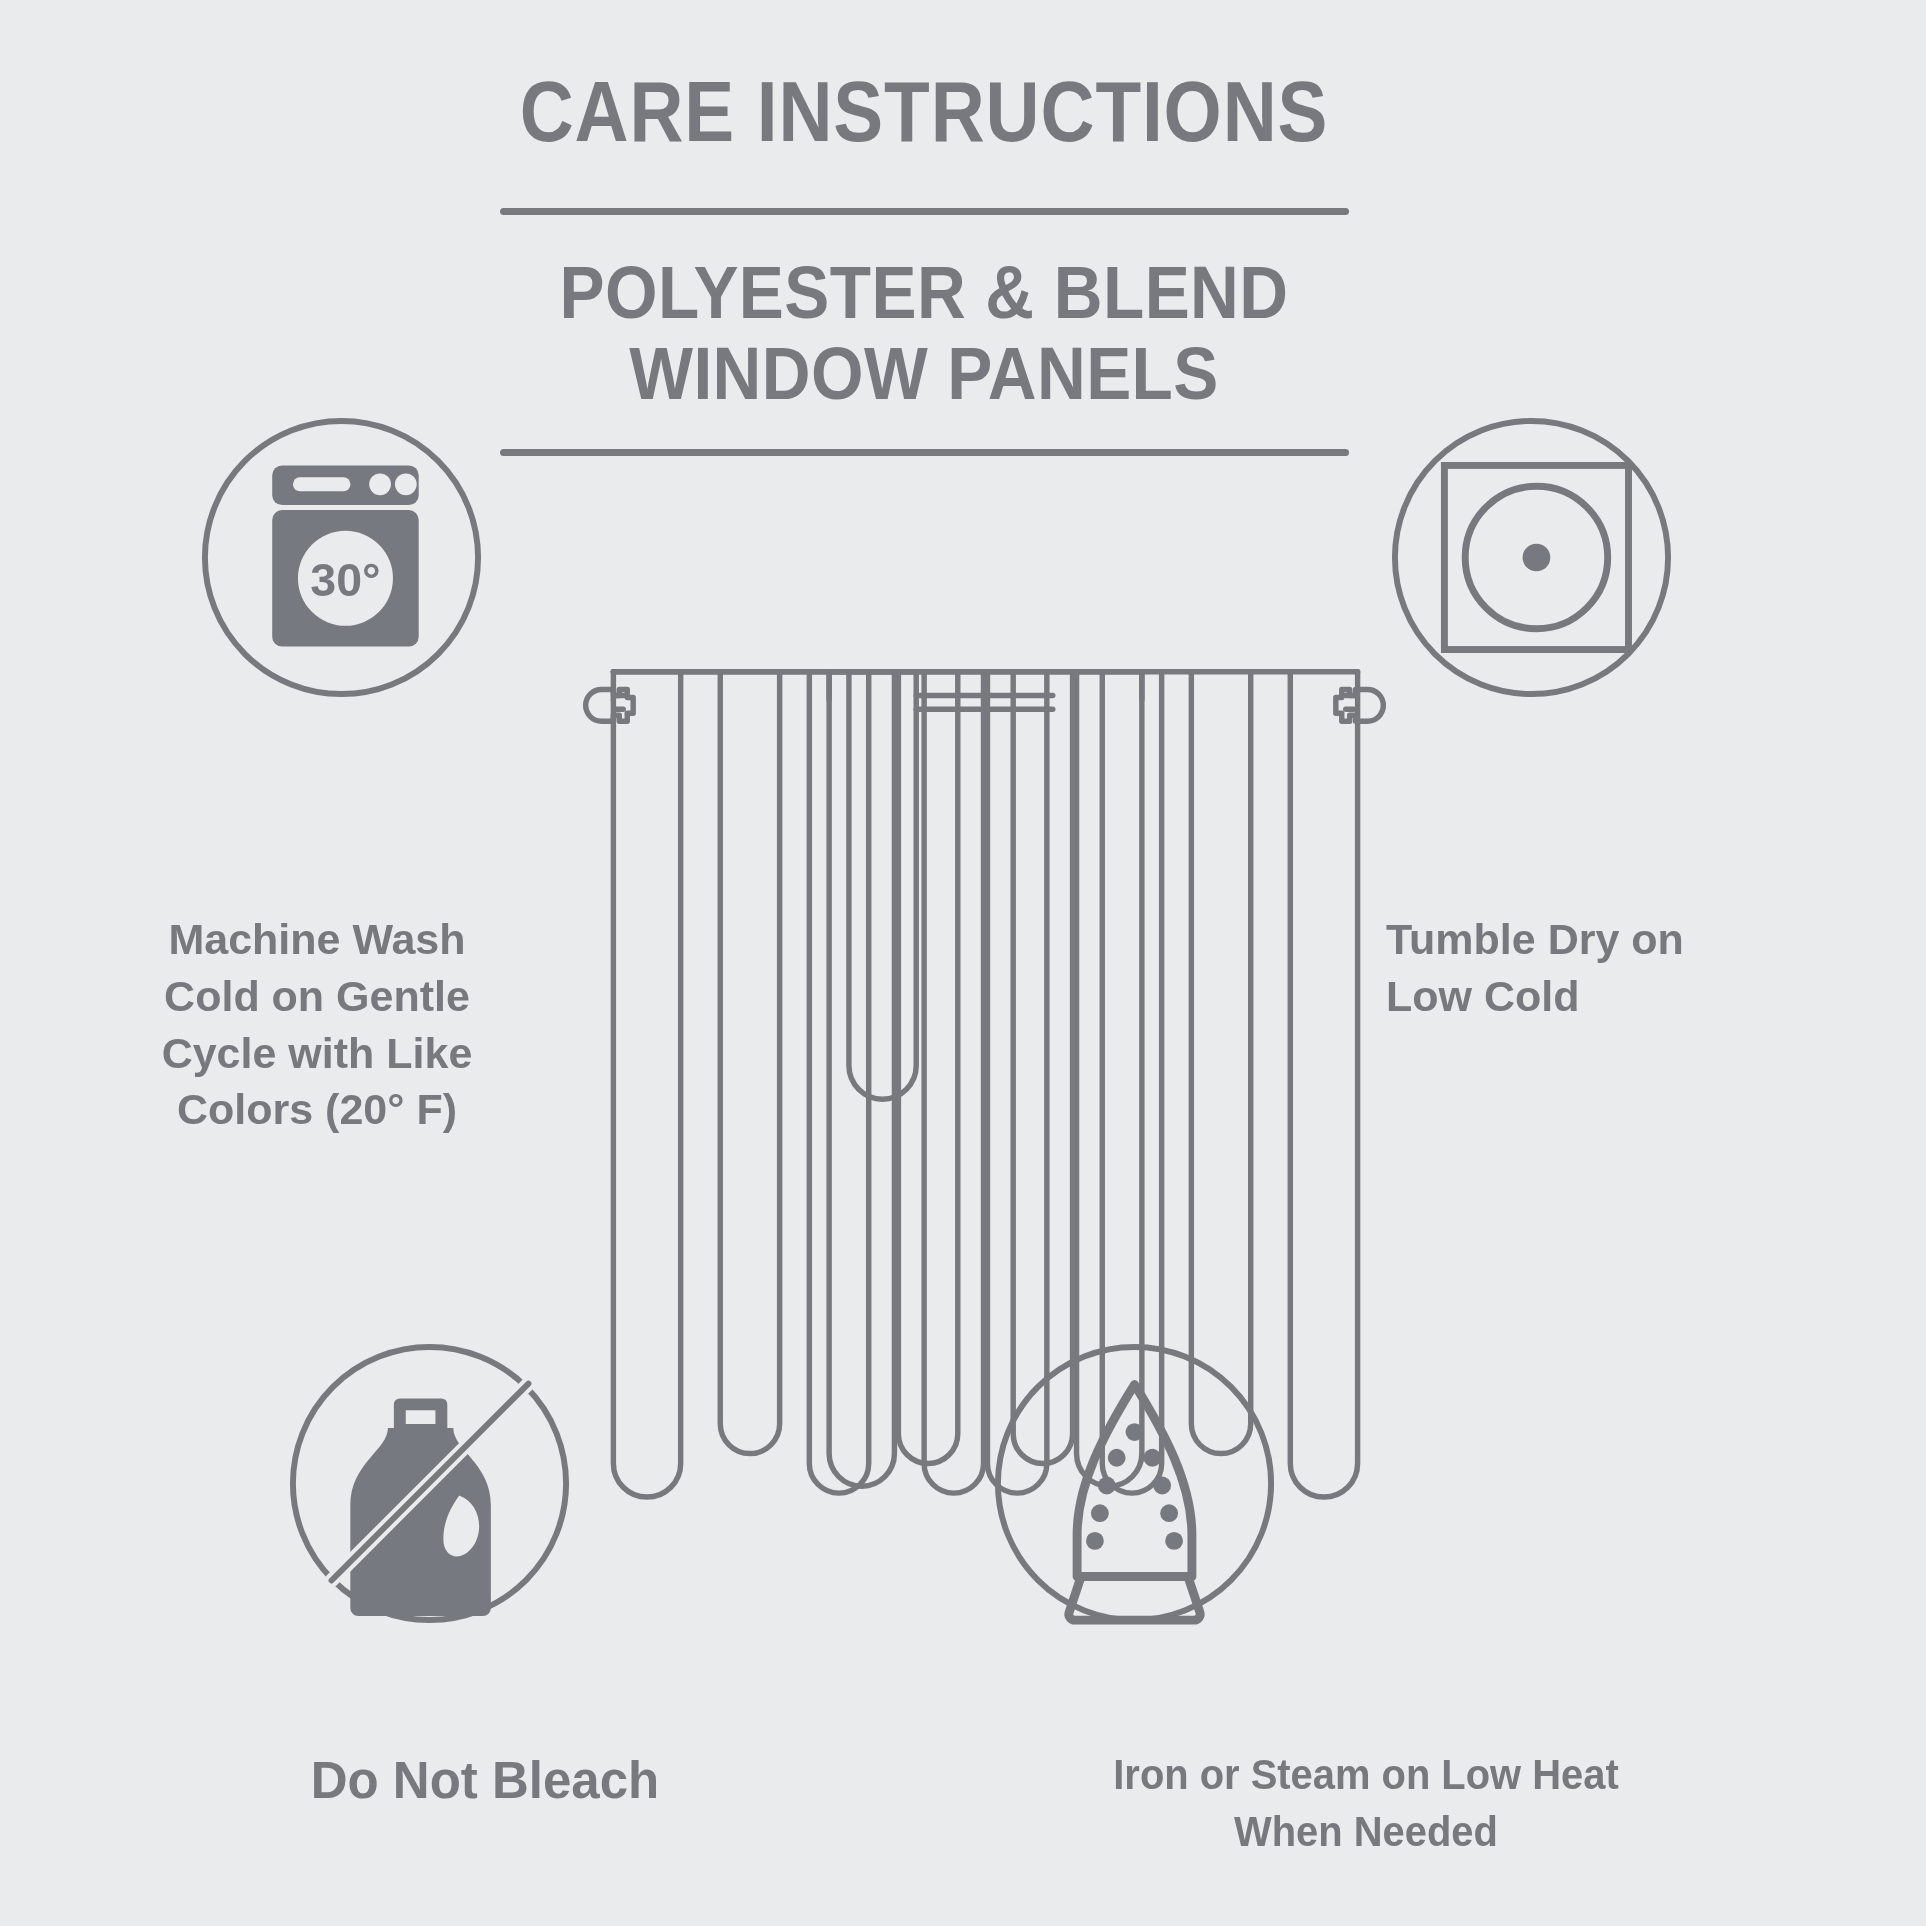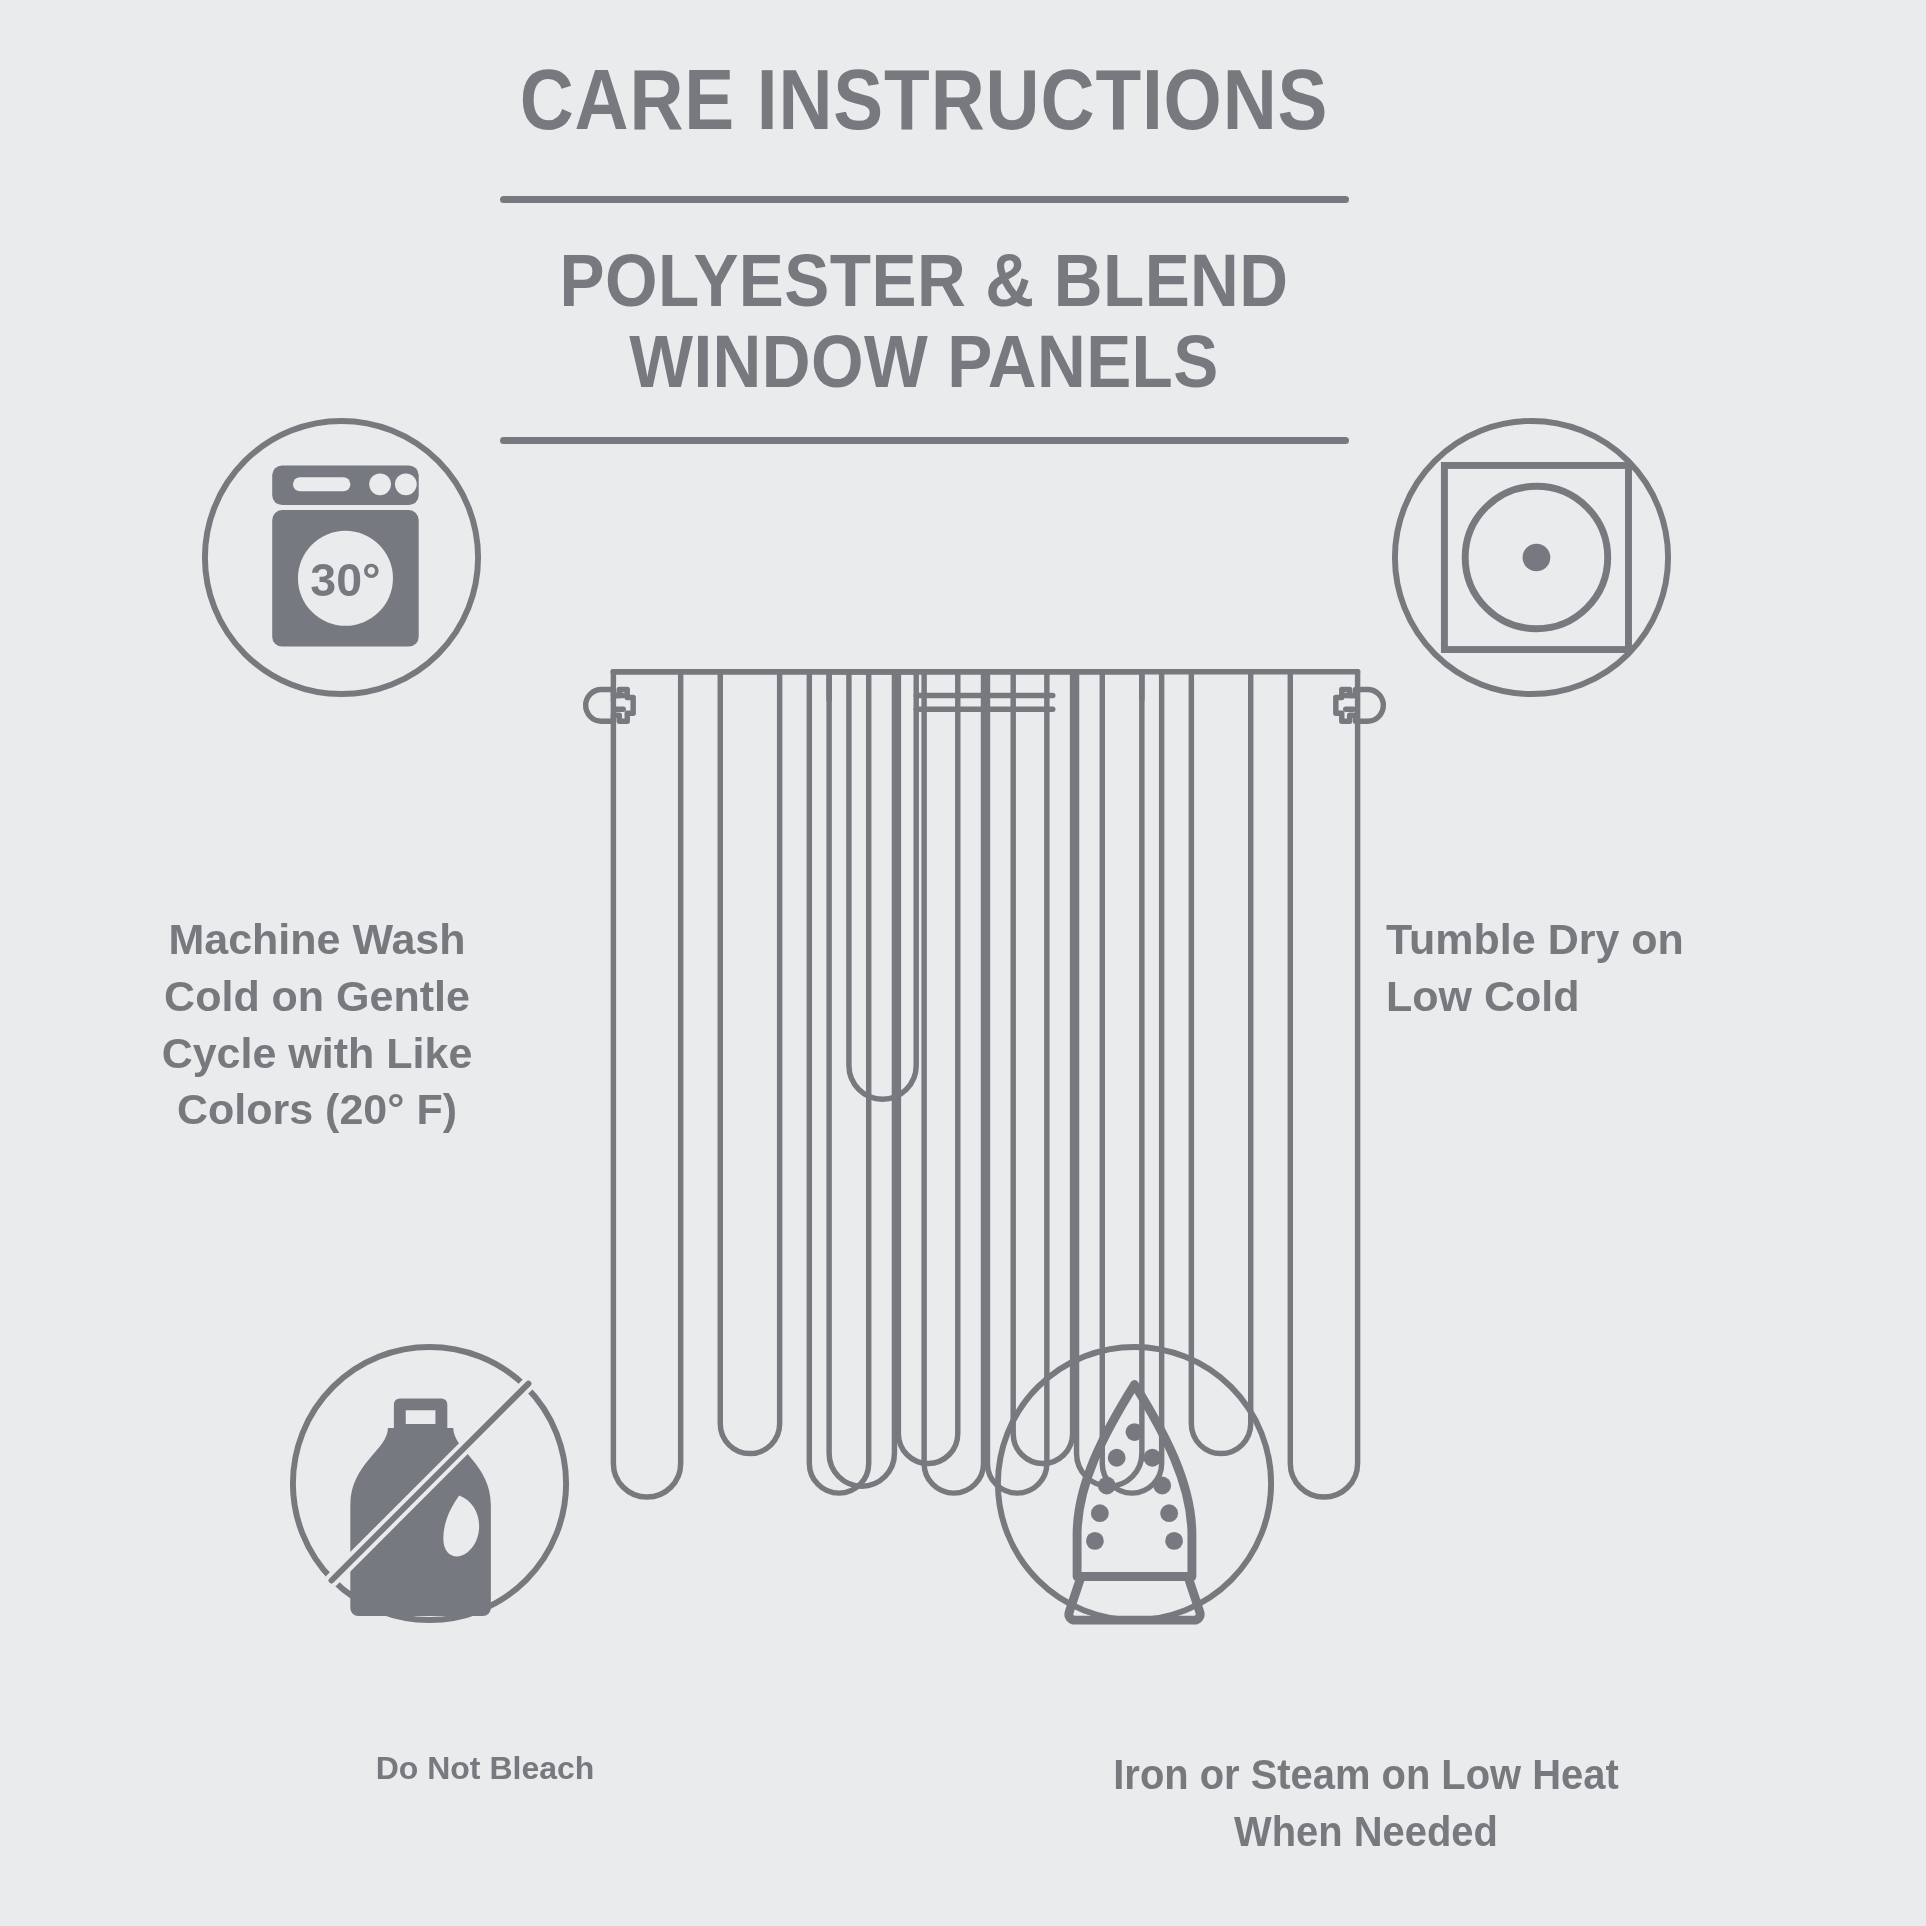--- a/index.html
+++ b/index.html
@@ -17,21 +17,21 @@
   #root {
     position: absolute;
     left: 0; top: 0;
     width: 1927px;
     height: 1927px;
   }
 
   
   .header {
     position: absolute;
-    left: 0; top: 0;
+    left: 0; top: 12px;
     width: 1848px;
     text-align: center;
   }
   .title {
     margin: 0;
     padding-top: 57px;
     font-size: 85px;
     line-height: 1.0;
     font-weight: bold;
     letter-spacing: 1px;
@@ -84,21 +84,21 @@
     left: 1386px;
     top: 911px;
     width: 426px;
     font-size: 43px;
     text-align: left;
   }
   .cap-bleach {
     left: 208px;
     top: 1747px;
     width: 554px;
-    font-size: 32px;
+    font-size: 51px;
   }
   .cap-iron {
     left: 990px;
     top: 1747px;
     width: 752px;
     font-size: 42px;
     font-family: "Liberation Sans Narrow", "Liberation Sans", sans-serif;
     transform: scaleX(0.95);
     line-height: 1.35;
   }

